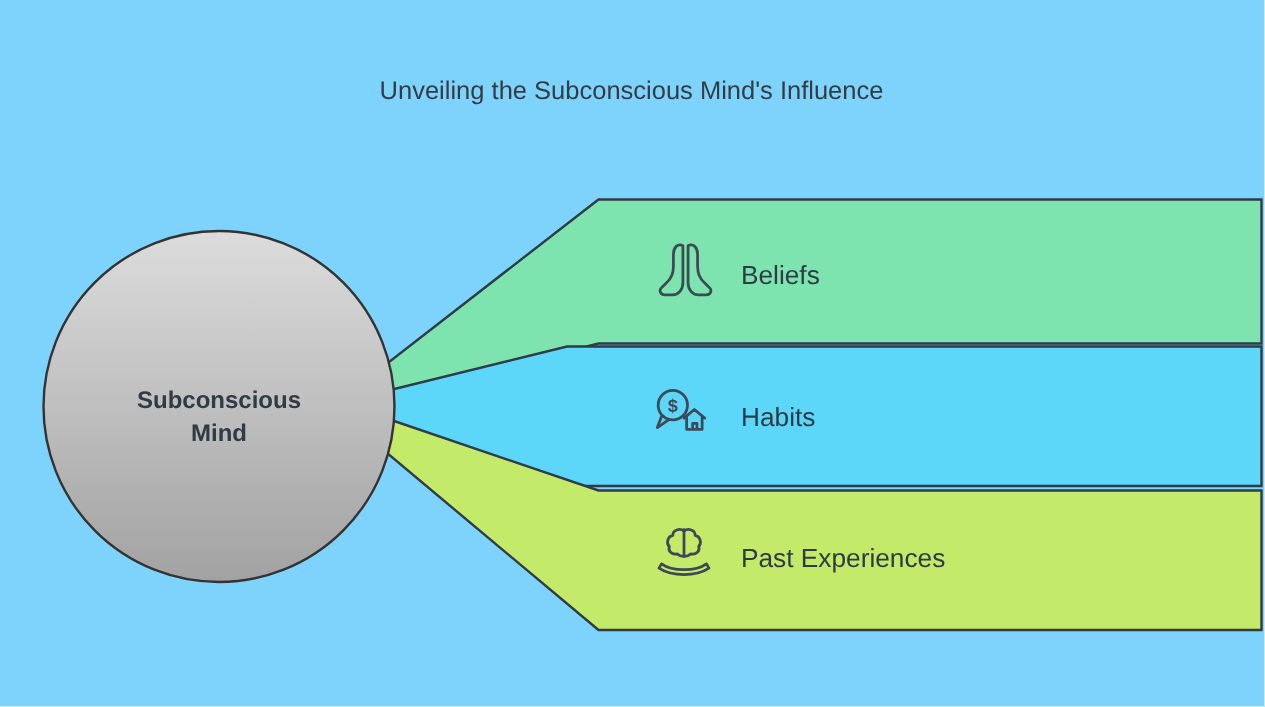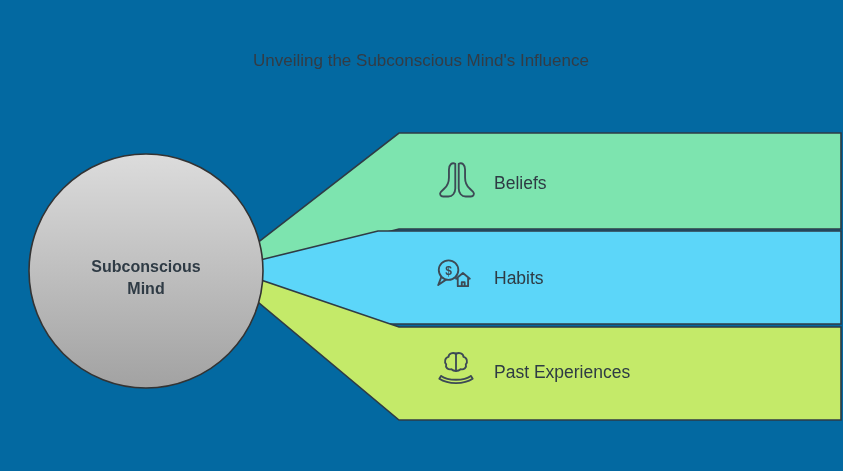--- a/index.html
+++ b/index.html
@@ -5,21 +5,21 @@
   html, body {
     margin: 0;
     padding: 0;
     background: #ffffff;
     font-family: "Liberation Sans", sans-serif;
   }
   .stage {
     position: relative;
     width: 843px;
     height: 471px;
-    background: #0369a1;
+    background: #7dd3fc;
     overflow: hidden;
     text-align: right;
   }
   svg { display: block; }
   .diagram-title {
     font-size: 17px;
     fill: #333c45;
     font-family: "Liberation Sans", sans-serif;
   }
   .band {

